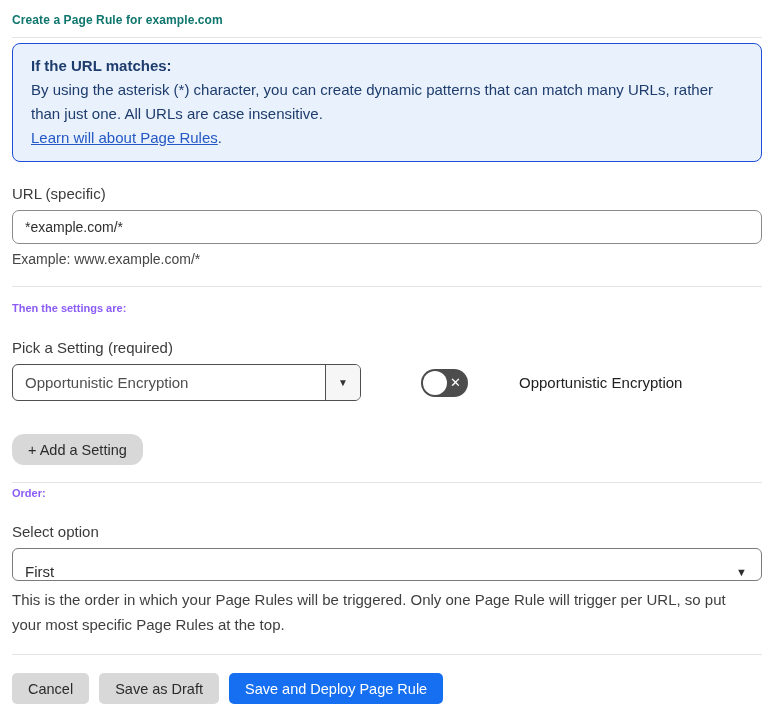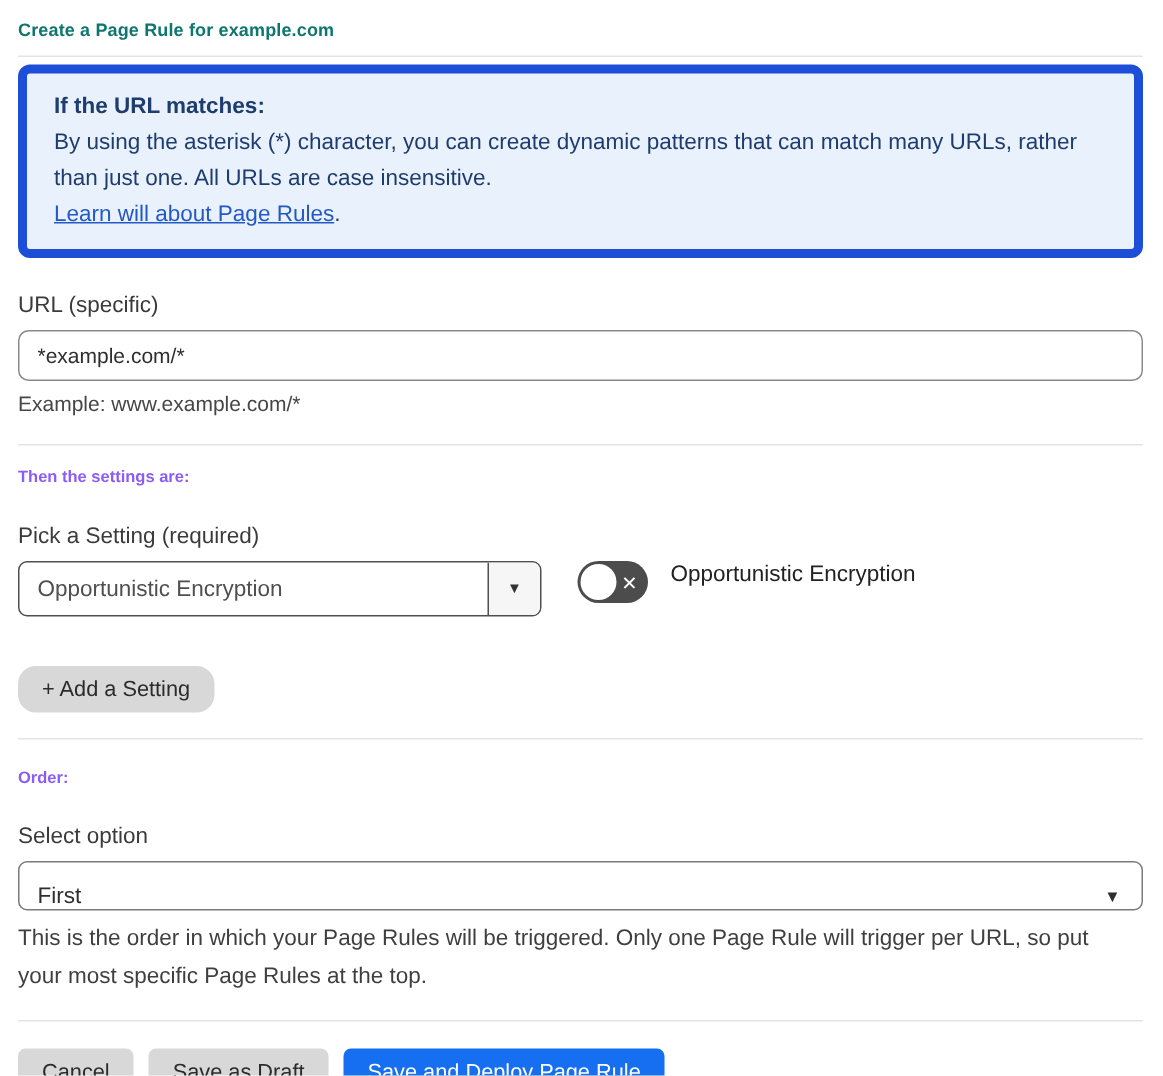--- a/index.html
+++ b/index.html
@@ -23,21 +23,21 @@
     height: 1px;
     background: #e4e4e4;
     border: none;
   }
   .divider.under-title { margin-top: 10px; }
 
   
   .info-box {
     margin-top: 5px;
     background: #e9f2fc;
-    border: 6px solid #1d4ed8;
+    border: 1px solid #1d4ed8;
     border-radius: 8px;
     padding: 10px 18px 11px 18px;
     font-size: 15px;
     line-height: 24px;
     color: #1e3c6d;
   }
   .info-box .info-heading { font-weight: 700; }
   .info-box a {
     color: #2458c5;
     text-decoration: underline;
@@ -76,20 +76,22 @@
     font-size: 11px;
     font-weight: 700;
     color: #8b5cf6;
   }
   .pick-label { margin-top: 25px; }
 
   
   .setting-row {
     margin-top: 8px;
     display: flex;
+    align-items: center;
+    gap: 36px;
   }
   .dropdown {
     width: 349px;
     height: 37px;
     border: 1px solid #4f4f4f;
     border-radius: 6px;
     display: flex;
     align-items: stretch;
     overflow: hidden;
     background: #ffffff;
@@ -157,21 +159,21 @@
     font-family: "Liberation Sans", sans-serif;
     font-size: 14.5px;
     cursor: pointer;
     white-space: nowrap;
   }
   .btn-gray { background: #d8d8d8; color: #2b2b2b; }
   .btn-blue { background: #156ff0; color: #ffffff; }
   .add-setting-btn { margin-top: 33px; height: 31px; border-radius: 12px; }
 
   .divider.after-settings { margin-top: 17px; }
-  .order-heading { margin-top: 20px; }
+  .order-heading { margin-top: 4px; }
   .select-label { margin-top: 24px; }
 
   .select-box {
     margin-top: 8px;
     width: 750px;
     height: 33px;
     border: 1px solid #7b7b7b;
     border-radius: 6px;
     background: #ffffff;
     display: flex;

